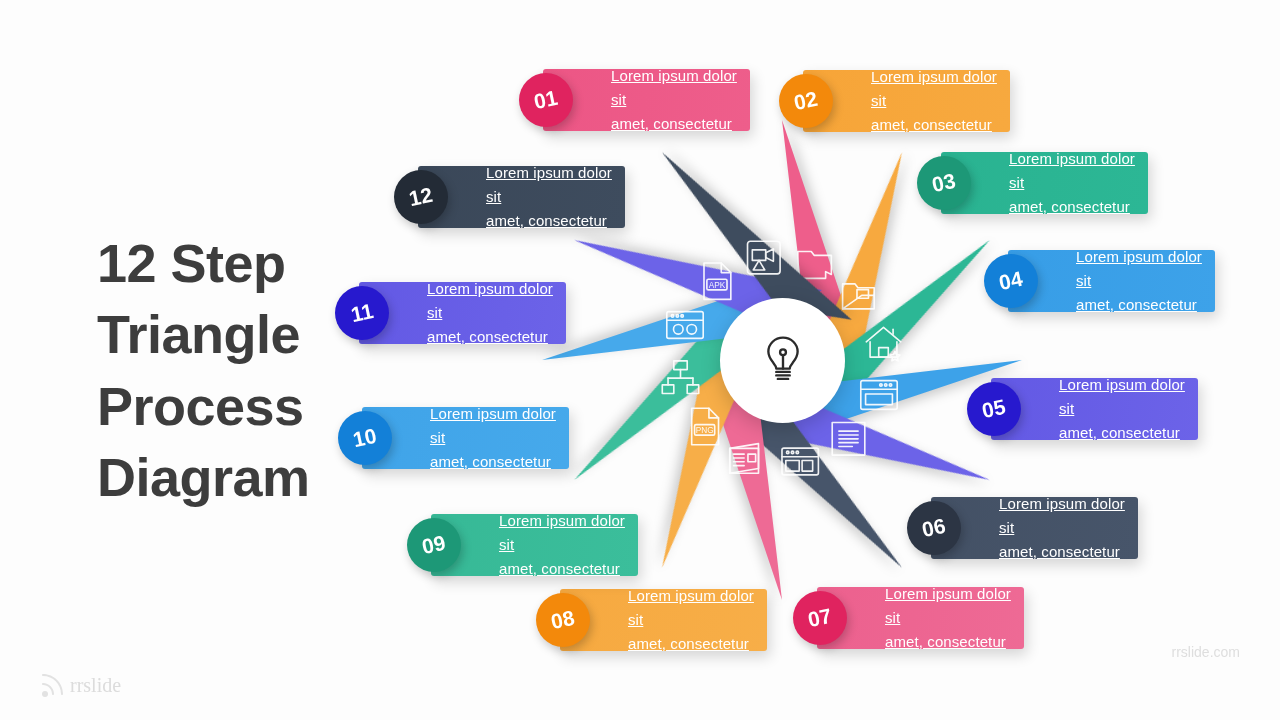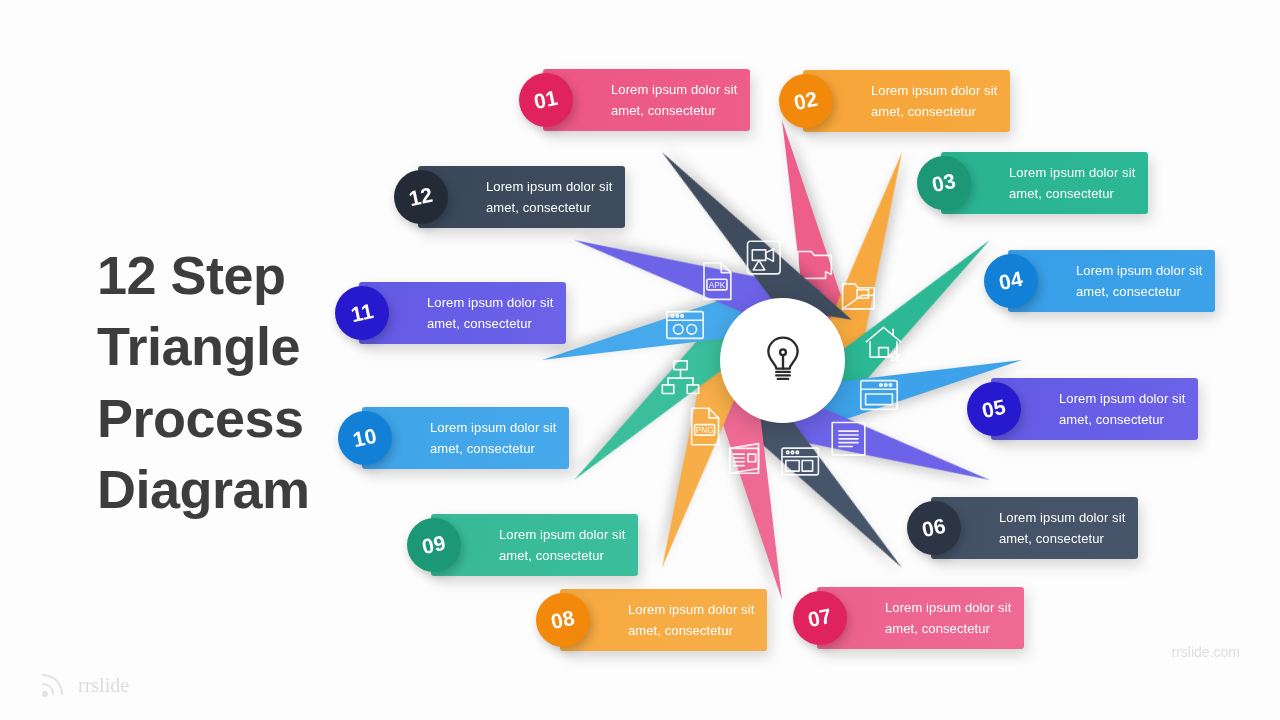--- a/index.html
+++ b/index.html
@@ -14,21 +14,20 @@
   
   #title {
     position: absolute;
     left: 97px; top: 228px;
     width: 300px;
     font-size: 54px;
     line-height: 1.32;
     font-weight: bold;
     color: #3d3d3d;
     letter-spacing: -0.5px;
-    margin-top: 12px;
   }
 
   
   #wheel {
     position: absolute;
     left: 782px; top: 360px;
     width: 0; height: 0;
   }
   .petal {
     position: absolute;
@@ -62,45 +61,46 @@
     position: absolute;
     height: 62px;
     border-radius: 3px;
     display: flex;
     align-items: center;
     z-index: 30;
     box-shadow: 3px 6px 14px rgba(0,0,0,.16);
   }
   .card .txt {
     color: #ffffff;
-    font-size: 13px;
+    font-size: 15px;
     line-height: 1.62;
     padding-left: 68px;
     padding-right: 12px;
     white-space: pre-line;
     letter-spacing: .1px;
+    text-decoration: underline;
   }
   .badge {
     position: absolute;
     left: -24px; top: 4px;
     width: 54px; height: 54px;
     border-radius: 50%;
     display: flex; align-items: center; justify-content: center;
     color: #fff;
     font-size: 21px;
     font-weight: bold;
     box-shadow: 2px 4px 10px rgba(0,0,0,.22);
     z-index: 2;
   }
   .badge span { display: block; transform: rotate(-12deg); }
 
   
   #logo {
     position: absolute; left: 40px; top: 672px;
-    display: flex; align-items: center; gap: 12px;
+    display: flex; align-items: center; gap: 4px;
   }
   #logo .mark { width: 26px; height: 26px; }
   #logo .word { color: #dcdcdc; font-size: 20px; font-family: "Liberation Serif", serif; }
   #site {
     position: absolute; right: 40px; top: 644px;
     color: #dedede; font-size: 14px;
   }
 </style>
 </head>
 <body>

